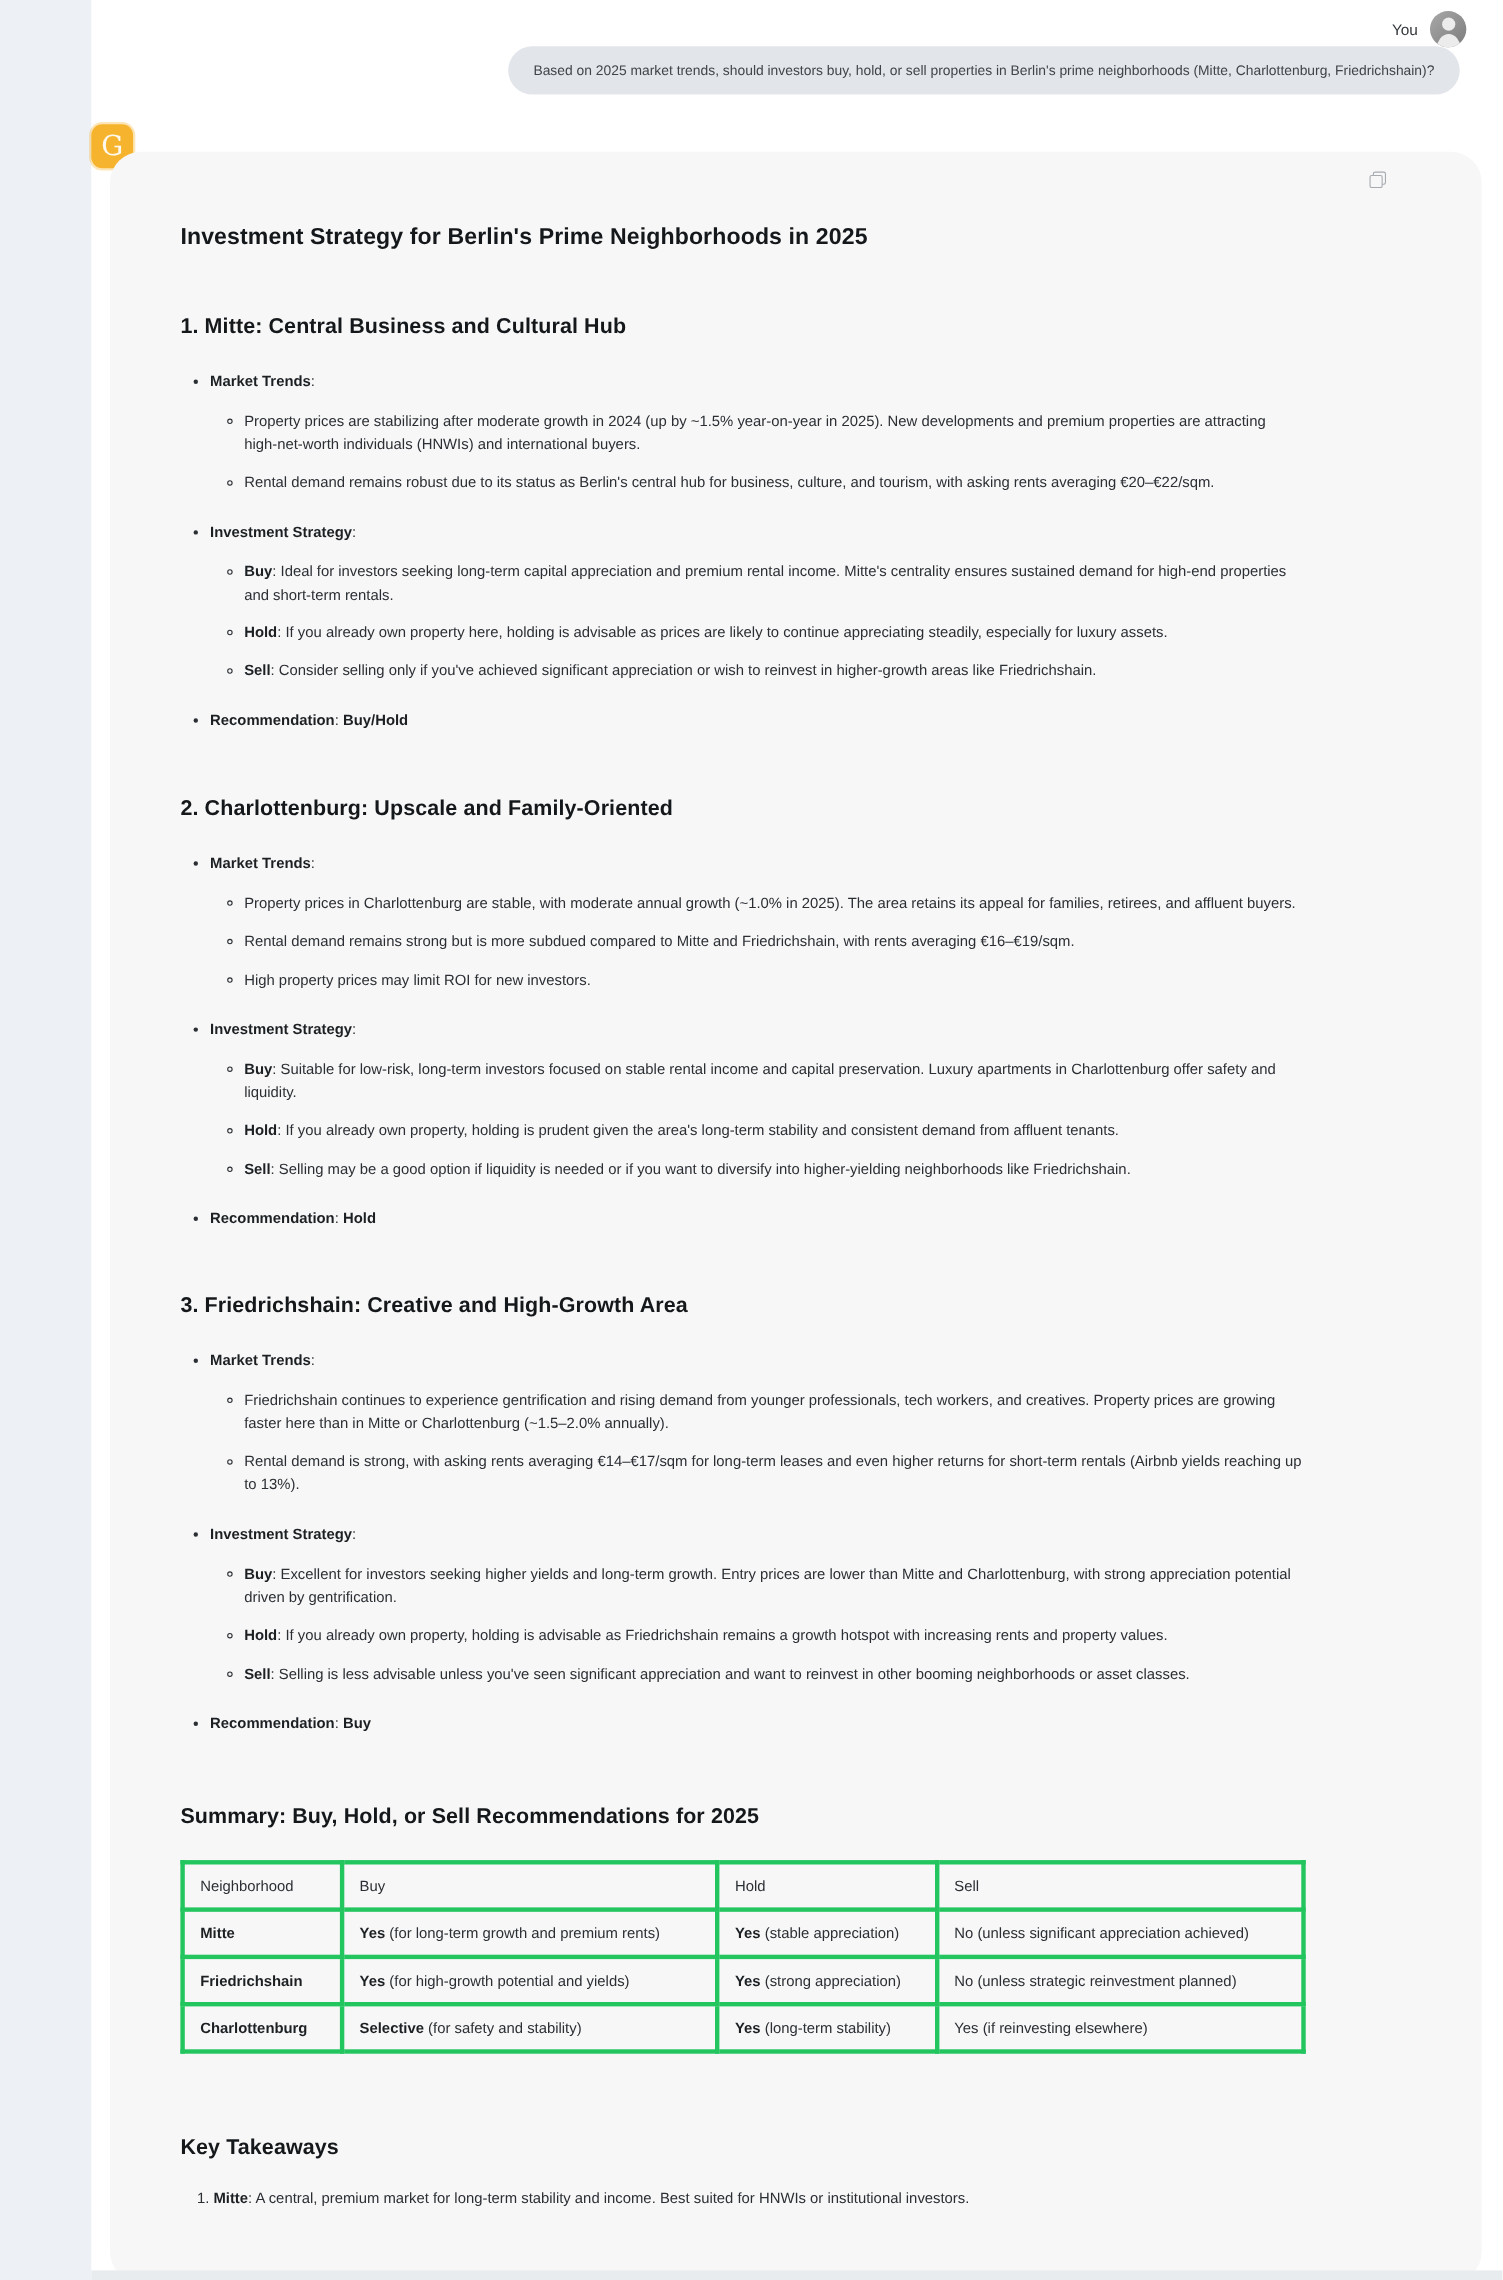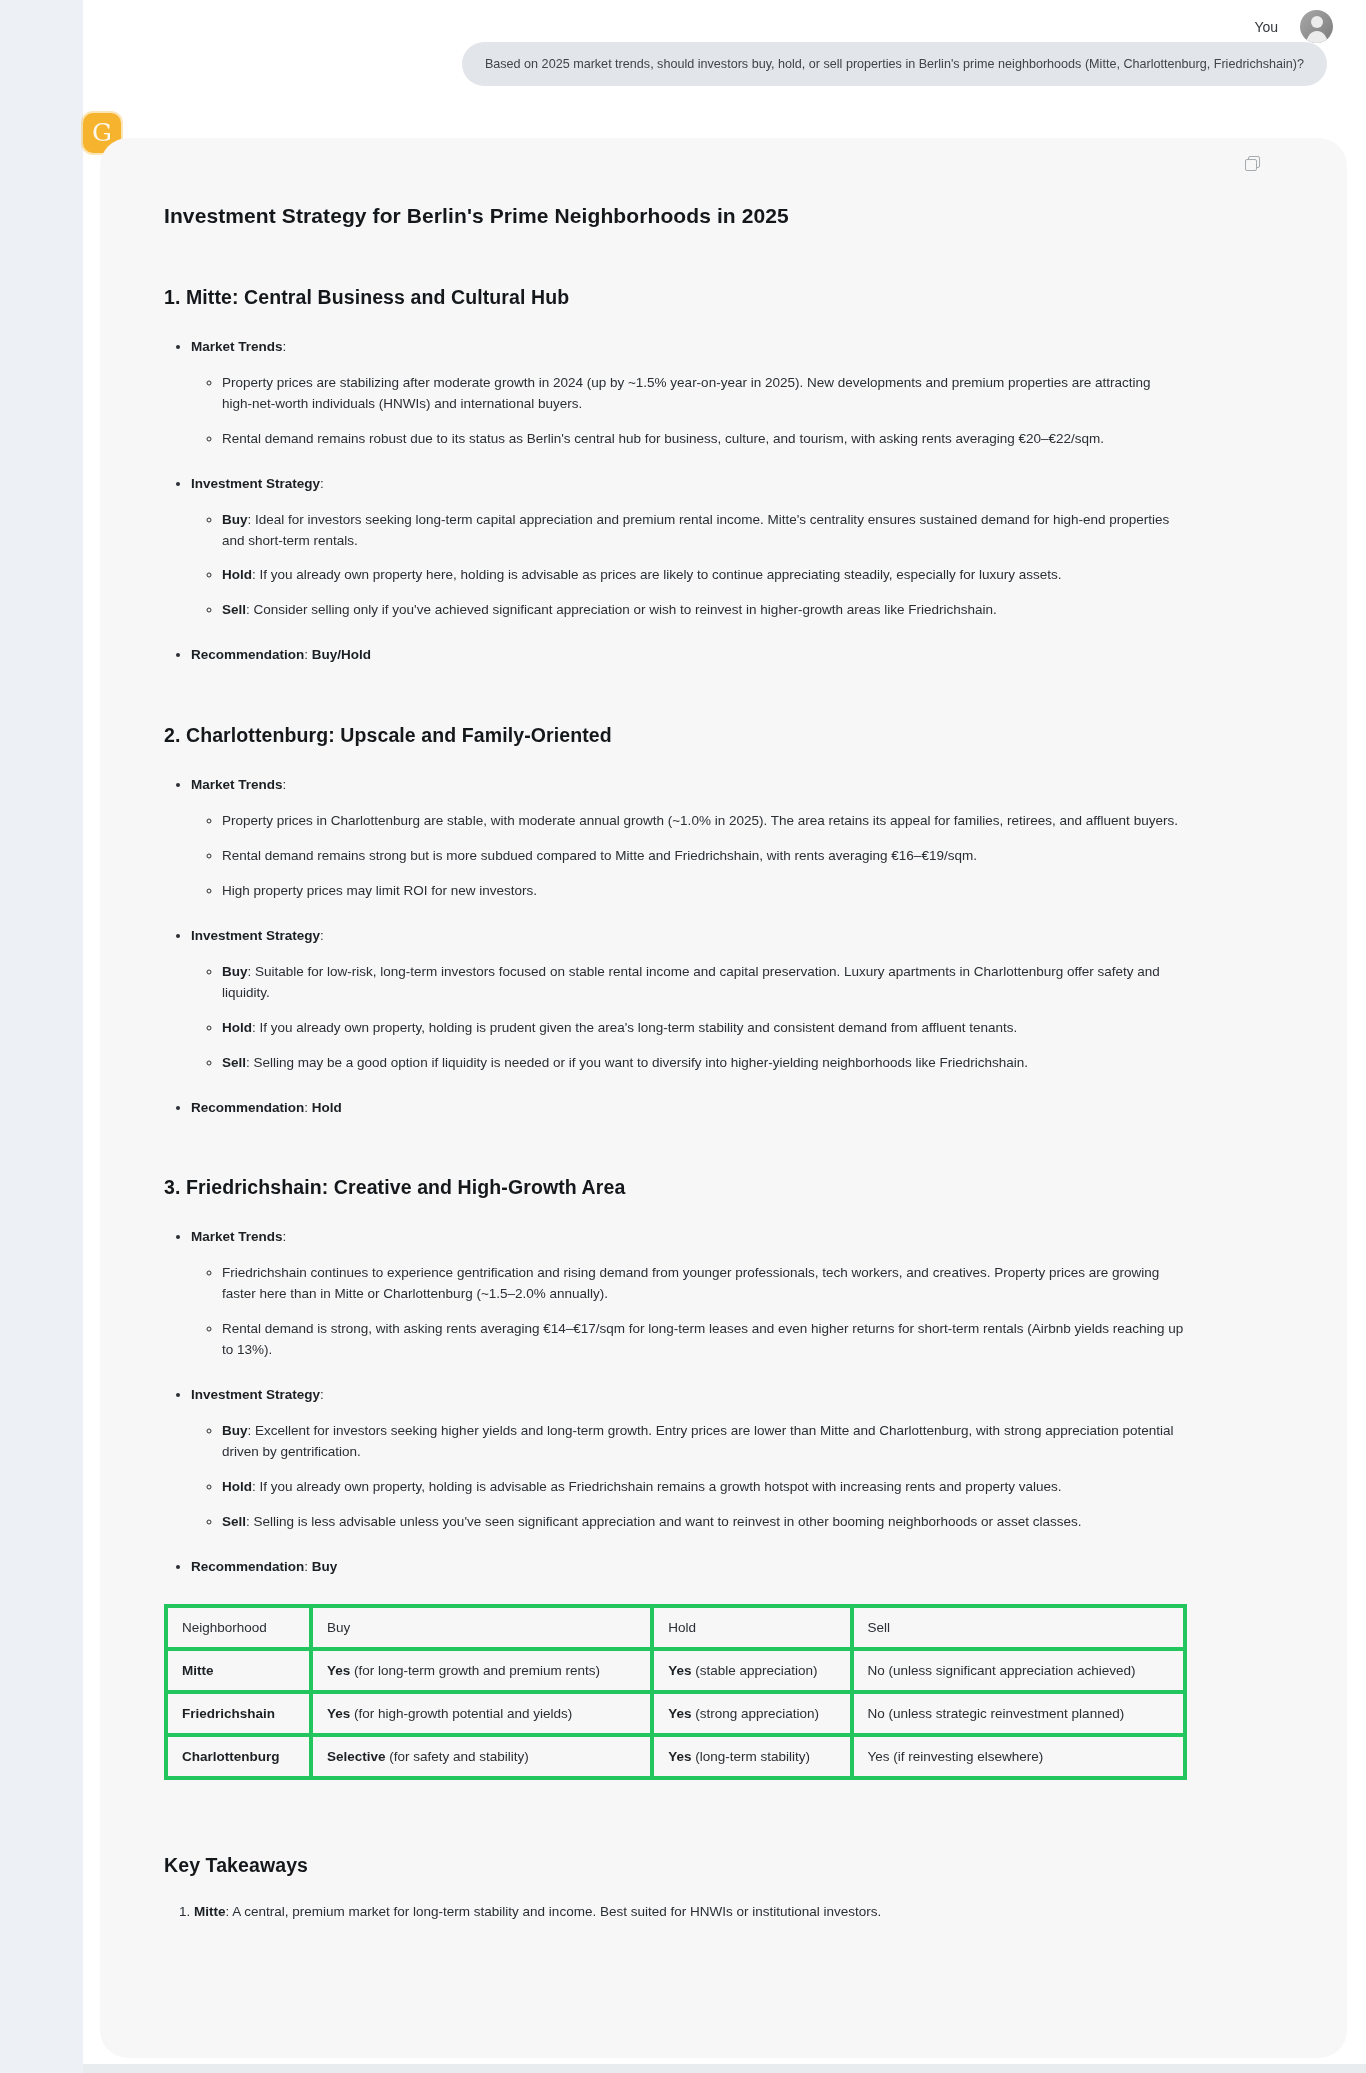--- a/index.html
+++ b/index.html
@@ -6,21 +6,21 @@
   html,body { background:#ffffff; }
   body {
     width: 1366px; height: 2073px; position: relative;
     font-family: "Liberation Sans", "DejaVu Sans", sans-serif;
     color: #2b2f33; overflow: hidden;
   }
   .left-strip { position:absolute; left:0; top:0; width:83px; height:100%; background:#edf0f4; }
   .bottom-bar { position:absolute; left:83px; right:0; bottom:0; height:9px; background:#e9ecef; }
 
   
-  .user-row { position:absolute; top:10px; right:33px; display:flex; align-items:center; gap:22px; }
+  .user-row { position:absolute; top:10px; right:33px; display:flex; align-items:center; gap:11px; }
   .you-label { font-size:14px; color:#33373b; }
   .avatar { width:33px; height:33px; border-radius:50%; position:relative; overflow:hidden;
             background:linear-gradient(135deg,#a8a8a8 0%,#7c7c7c 100%); }
   .avatar::before { content:""; position:absolute; top:6px; left:50%; transform:translateX(-50%);
             width:12px; height:12px; border-radius:50%; background:#ececec; }
   .avatar::after { content:""; position:absolute; top:21px; left:50%; transform:translateX(-50%);
             width:22px; height:14px; border-radius:50% 50% 0 0 / 100% 100% 0 0; background:#ececec; }
   .bubble { position:absolute; top:42px; right:39px; background:#e2e5ea; border-radius:24px;
             padding:15px 23px; font-size:12.6px; color:#40454a; white-space:nowrap; }
 
@@ -129,20 +129,21 @@
               <li class="l2-item"><strong>Buy</strong>: Excellent for investors seeking higher yields and long-term growth. Entry prices are lower than Mitte and Charlottenburg, with strong appreciation potential driven by gentrification.</li>
               <li class="l2-item"><strong>Hold</strong>: If you already own property, holding is advisable as Friedrichshain remains a growth hotspot with increasing rents and property values.</li>
               <li class="l2-item"><strong>Sell</strong>: Selling is less advisable unless you've seen significant appreciation and want to reinvest in other booming neighborhoods or asset classes.</li>
             </ul></li>
           <li class="l1-item rec"><strong>Recommendation</strong>: <strong>Buy</strong></li>
         </ul>
       </section>
     </div>
 
   <div class="summary-block">
+    <h2 class="sec-h2">Summary: Buy, Hold, or Sell Recommendations for 2025</h2>
     <table class="summary">
       <colgroup>
           <col style="width:145px">
           <col style="width:343px">
           <col style="width:200px">
           <col style="width:335px">
         </colgroup>
       <thead>
           <tr>
             <th>Neighborhood</th>

